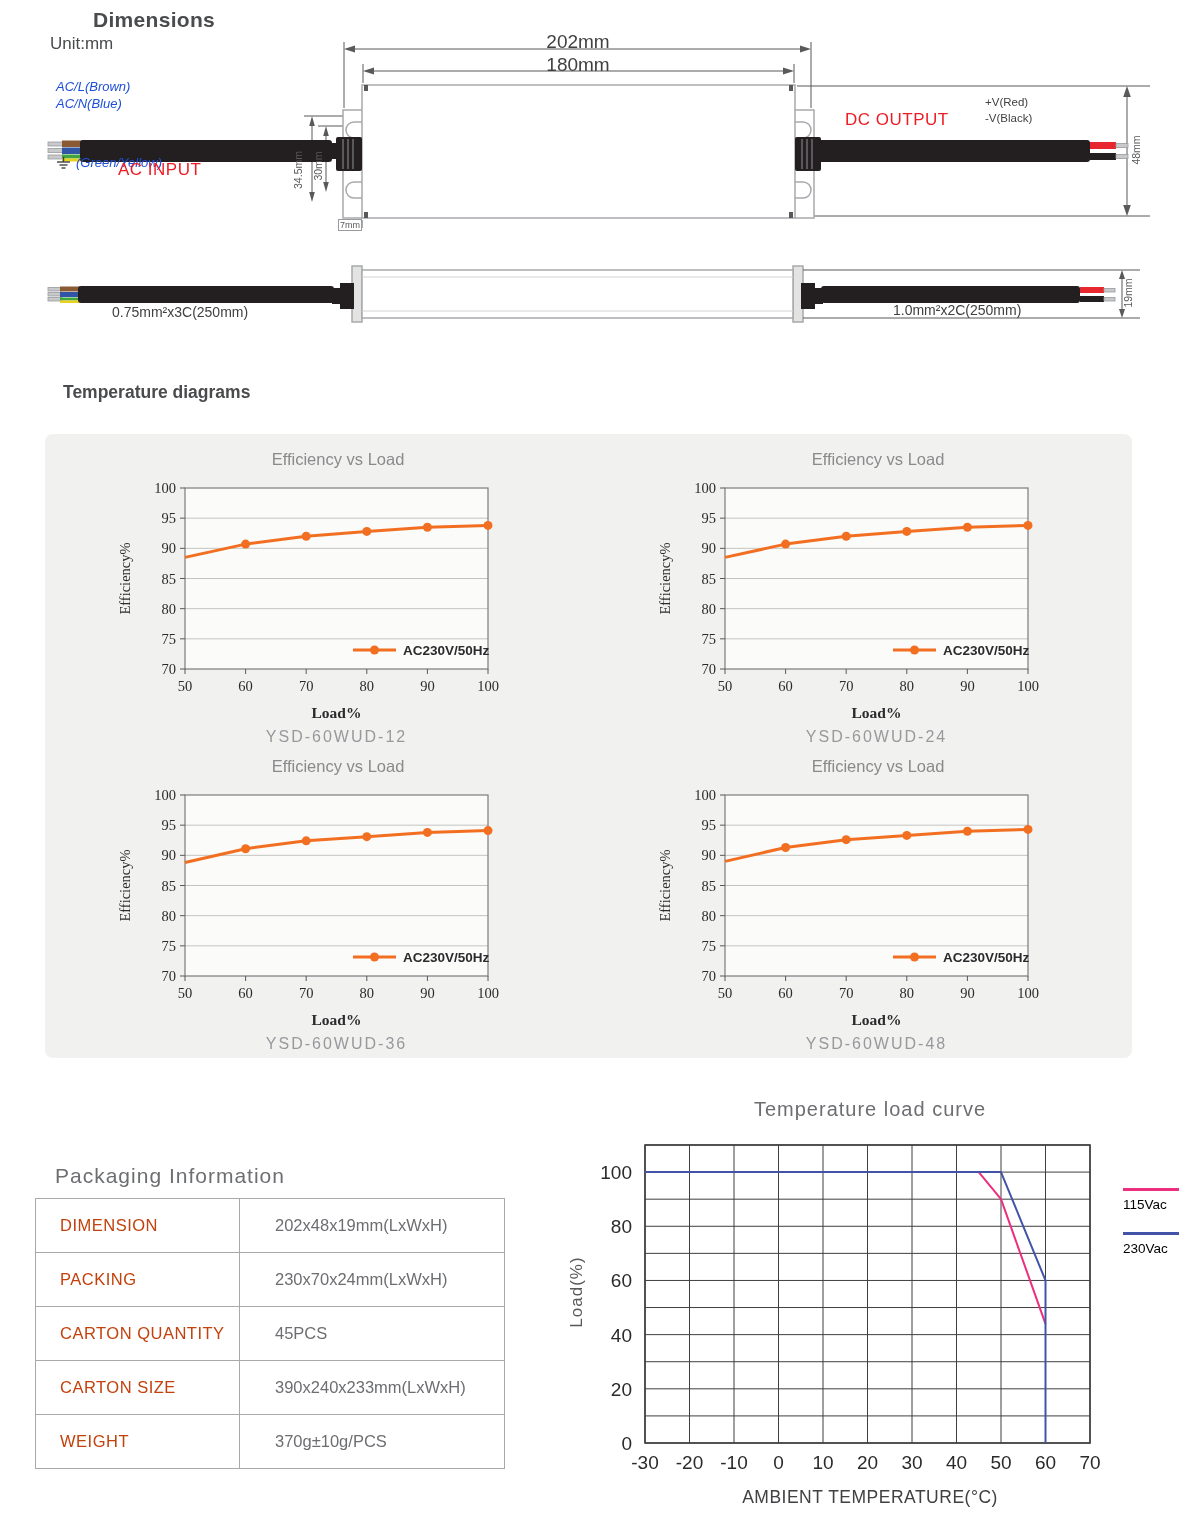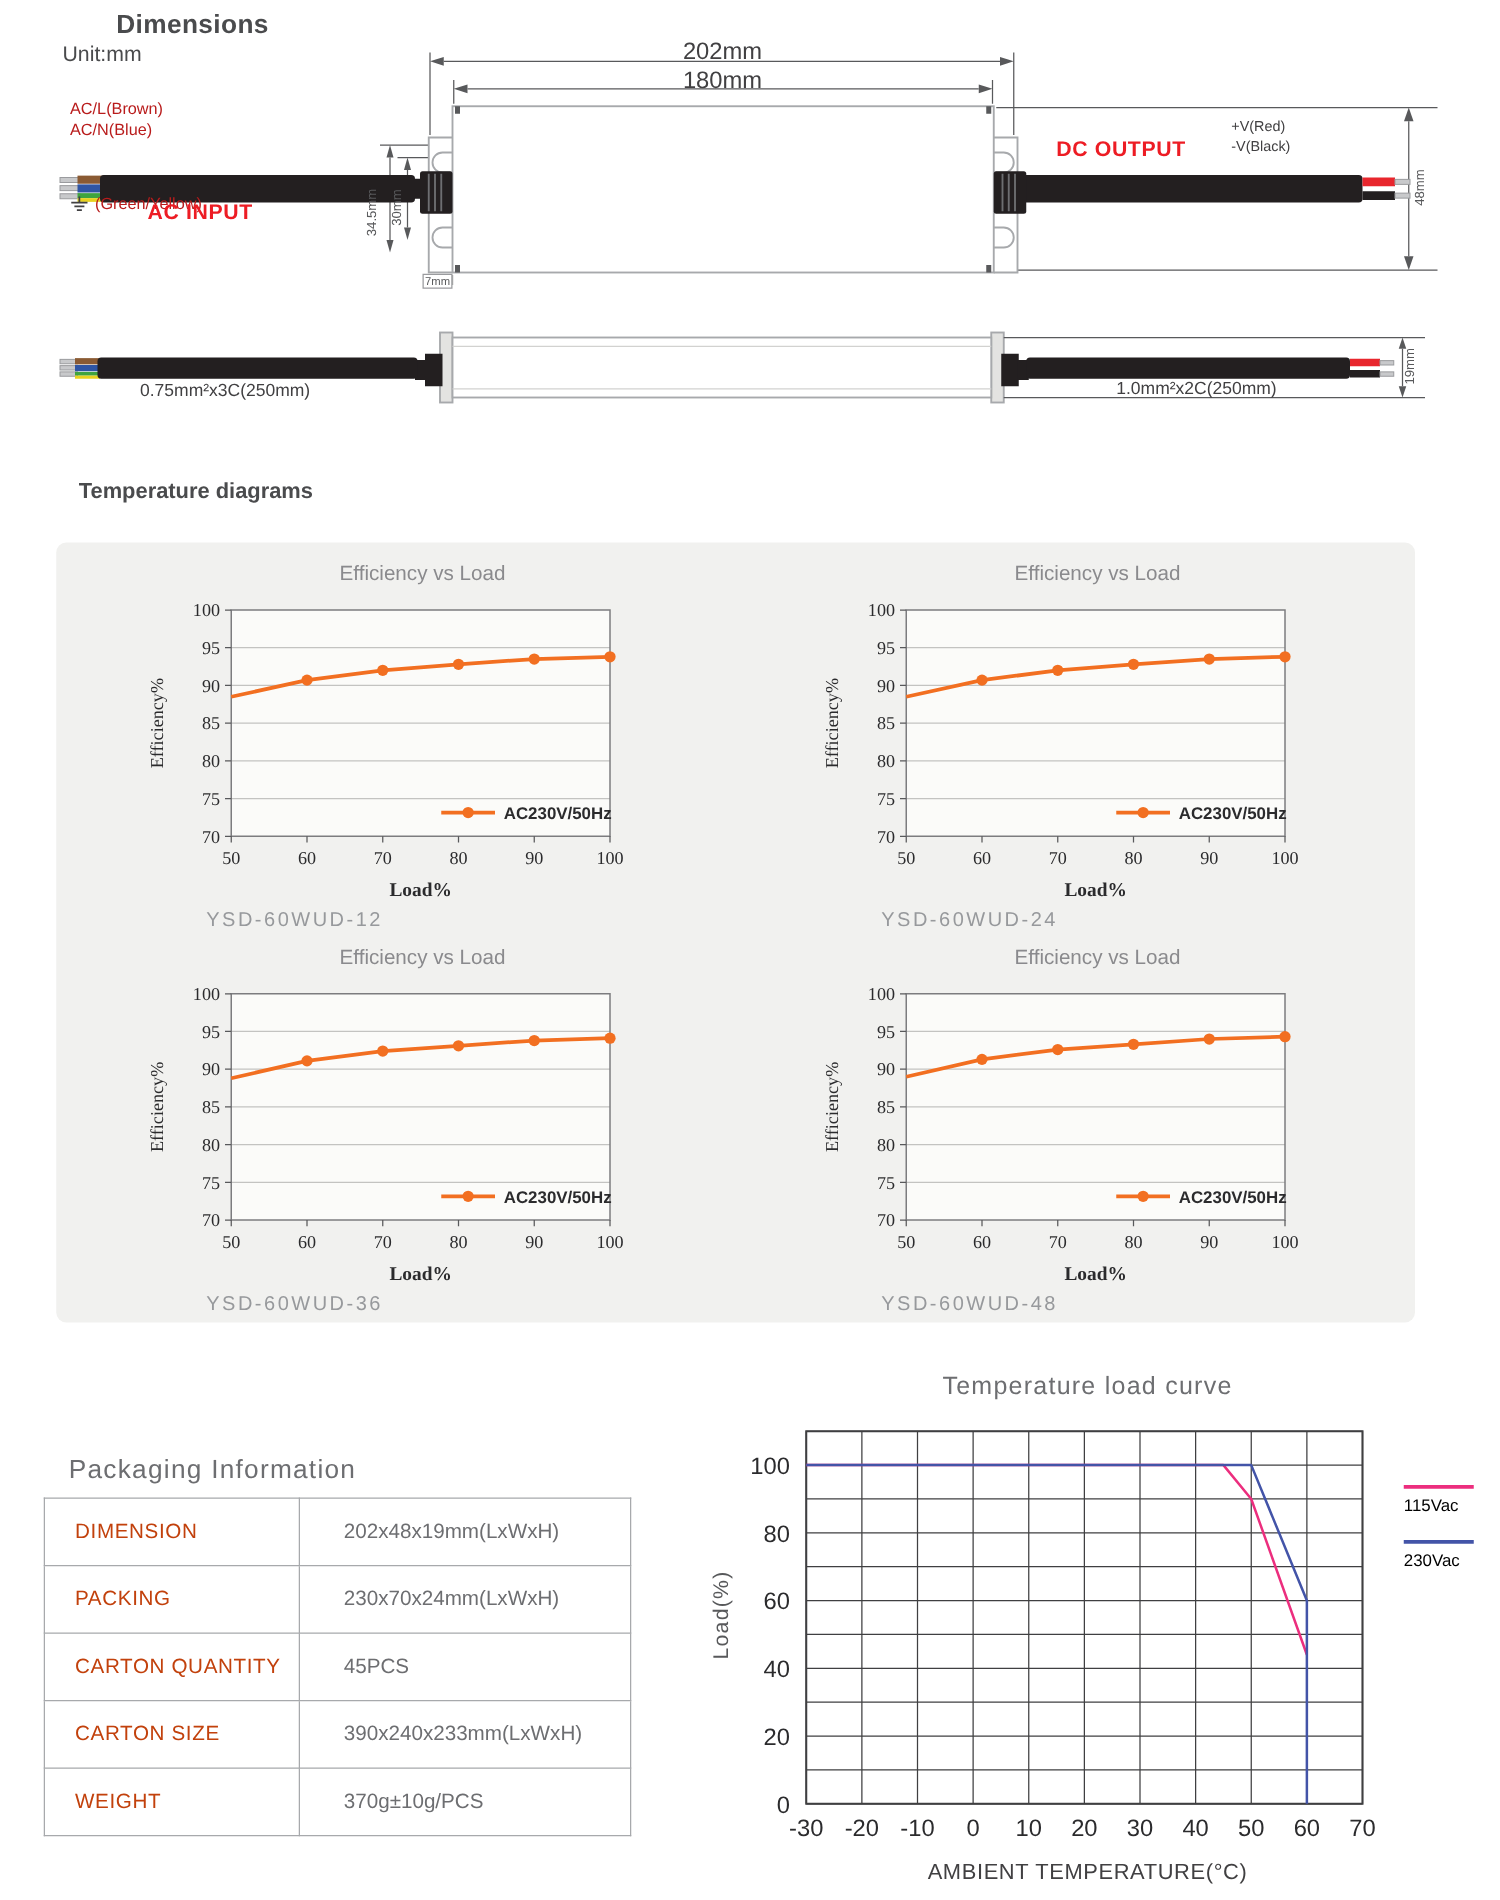--- a/index.html
+++ b/index.html
@@ -2,34 +2,34 @@
 <html><head>
 <meta charset="utf-8">
 <style>
   html,body{margin:0;padding:0;background:#fff;}
   .page{position:relative;width:1200px;height:1520px;background:#fff;overflow:hidden;
         font-family:"Liberation Sans",sans-serif;color:#414042;}
   .abs{position:absolute;}
   .sec-title{font-size:21px;font-weight:bold;color:#4a4b4d;letter-spacing:.3px;margin-left:43px;}
   .unit{font-size:17px;color:#4a4b4d;}
   .sub-title{font-size:17.5px;font-weight:bold;color:#4a4b4d;}
-  .dlabel{font-size:13px;color:#b91c1c;line-height:16px;}
+  .dlabel{font-size:13px;color:#1d4ed8;line-height:16px;font-style:italic;}
   .dim-num{font-size:19px;color:#414042;text-align:center;}
-  .red-label{font-size:17px;font-weight:bold;color:#ED1C24;letter-spacing:.5px;}
+  .red-label{font-size:17px;font-weight:normal;color:#ED1C24;letter-spacing:.5px;}
   .tiny{font-size:11.5px;color:#414042;}
   .rot{transform:rotate(-90deg);transform-origin:center center;font-size:10.5px;color:#58595b;text-align:center;white-space:nowrap;}
   .cable-spec{font-size:14px;color:#414042;}
   .seven{font-size:9px;color:#58595b;border:1px solid #9a9b9e;background:#fff;padding:0 1px;line-height:10px;}
   .panel{background:#f1f1ef;border-radius:8px;}
   .eff-chart{position:absolute;width:460px;height:300px;}
   .eff-title{position:absolute;top:0;left:0;width:456px;text-align:center;font-size:16.5px;color:#8a8a8d;}
   .eff-svg{position:absolute;top:30px;left:0;width:460px;height:218px;}
   .eff-xlabel{position:absolute;top:254px;left:75px;width:303px;text-align:center;
               font-family:"Liberation Serif","DejaVu Serif",serif;font-size:15.5px;font-weight:600;color:#2b2b2d;}
-  .eff-model{position:absolute;top:278px;left:55px;width:343px;font-size:16px;
+  .eff-model{position:absolute;top:278px;left:55px;width:343px;text-align:center;font-size:16px;
              letter-spacing:2px;color:#97999c;}
   .pkg-title{font-size:21px;color:#6d6e71;letter-spacing:1px;}
   table.pkg{border-collapse:collapse;width:470px;}
   table.pkg td{border:1px solid #a7a9ac;height:51px;font-size:16.5px;vertical-align:middle;}
   td.pkg-label{width:178px;padding-left:24px;color:#c2410c;letter-spacing:.5px;}
   td.pkg-value{padding-left:35px;color:#6d6e71;}
   .temp-title{font-size:20px;color:#6d6e71;letter-spacing:1px;text-align:center;}
   .temp-ylabel{font-size:17px;color:#58595b;letter-spacing:1px;text-align:center;}
   .temp-xlabel{font-size:17.5px;color:#414042;letter-spacing:.5px;text-align:center;}
   .legend-swatch{height:3px;width:56px;}

